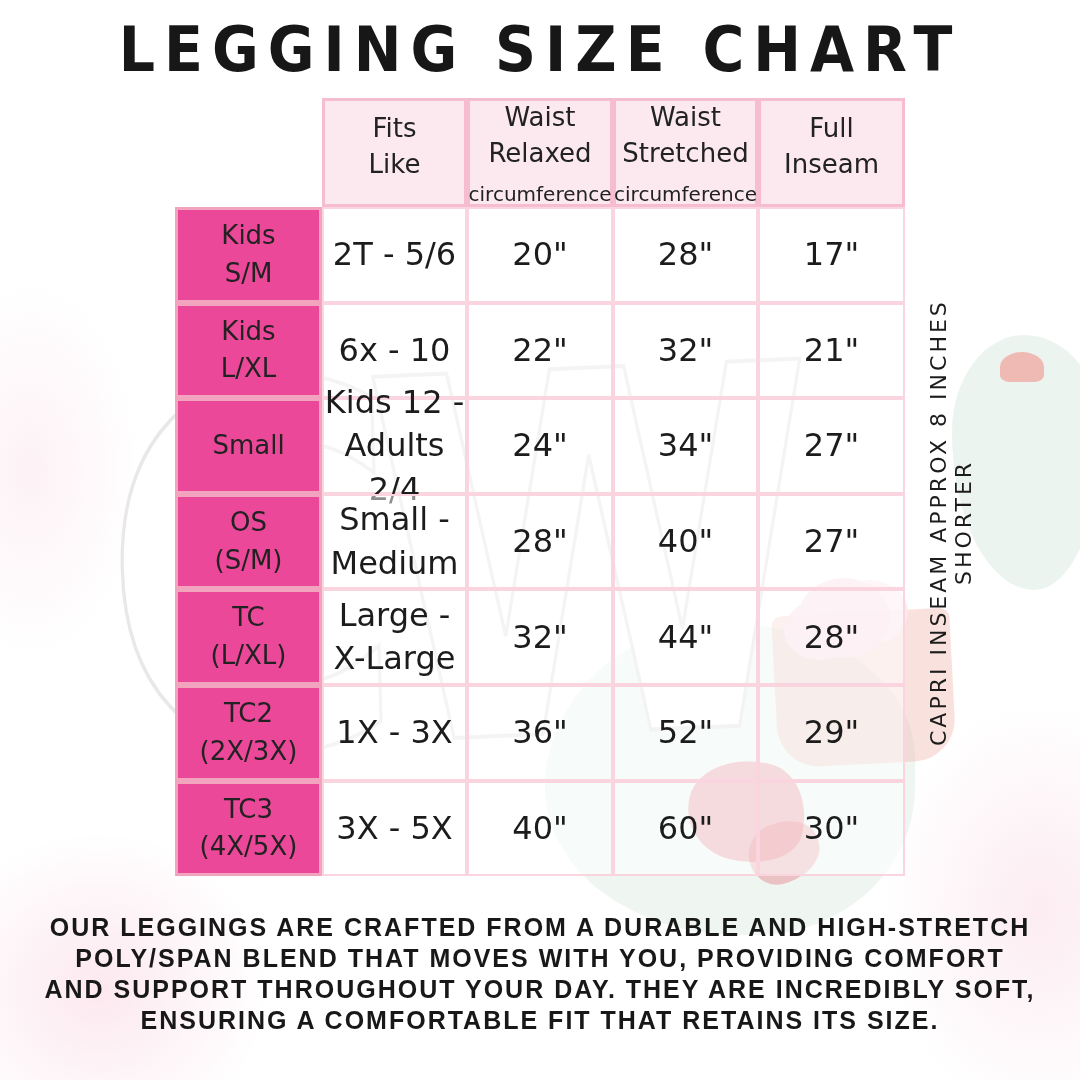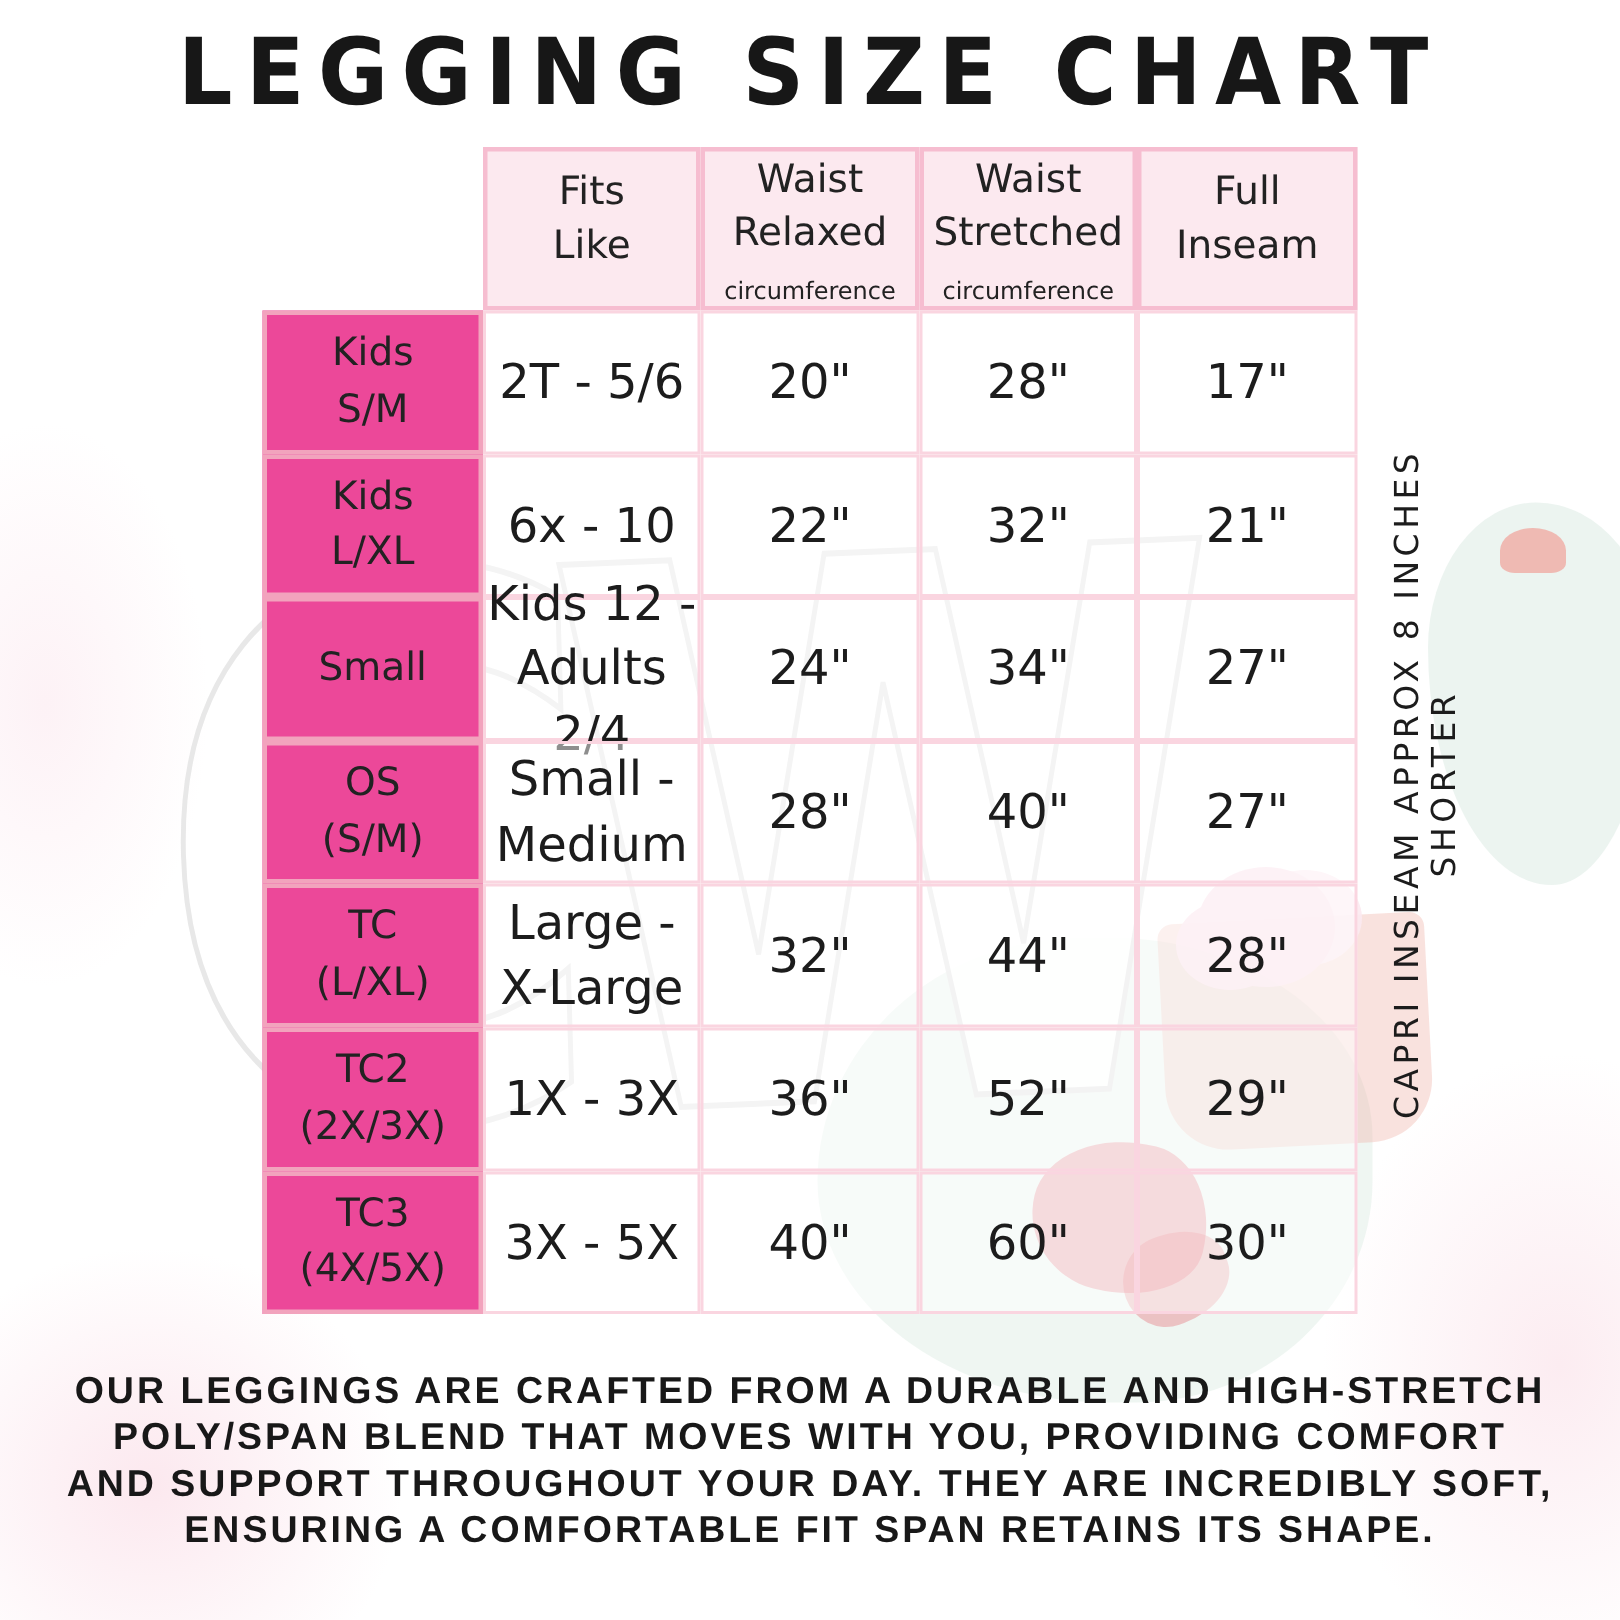--- a/index.html
+++ b/index.html
@@ -44,21 +44,21 @@
   }
   .cell{
     box-sizing:border-box;display:flex;align-items:center;justify-content:center;
     text-align:center;white-space:pre-line;
   }
   .corner{background:transparent;border:none;}
   .hcell{
     background:#fce9ef;border:3px solid #f6bdd0;flex-direction:column;
     font-size:26px;line-height:1.35;color:#222;
   }
-  .h-sub{font-size:16px;line-height:1.1;margin-top:12px;}
+  .h-sub{font-size:20px;line-height:1.1;margin-top:12px;}
   .lcell{
     background:#ec4899;border:3px solid #f2a3bd;
     font-size:26px;line-height:1.45;color:#222;
   }
   .bcell{
     background:rgba(255,255,255,0.5);border:2px solid #fad5e0;
     font-size:32px;line-height:1.35;color:#1c1c1c;
   }
 
   
@@ -169,14 +169,14 @@
   <div class="cell bcell">30"</div>
 
 </div>
 
 <div class="side-note">CAPRI INSEAM APPROX 8 INCHES SHORTER</div>
 
 <div class="footer">
   <div>OUR LEGGINGS ARE CRAFTED FROM A DURABLE AND HIGH-STRETCH</div>
   <div>POLY/SPAN BLEND THAT MOVES WITH YOU, PROVIDING COMFORT</div>
   <div>AND SUPPORT THROUGHOUT YOUR DAY. THEY ARE INCREDIBLY SOFT,</div>
-  <div>ENSURING A COMFORTABLE FIT SPAN RETAINS ITS SHAPE.</div>
+  <div>ENSURING A COMFORTABLE FIT THAT RETAINS ITS SIZE.</div>
 </div>
 
 </body></html>

